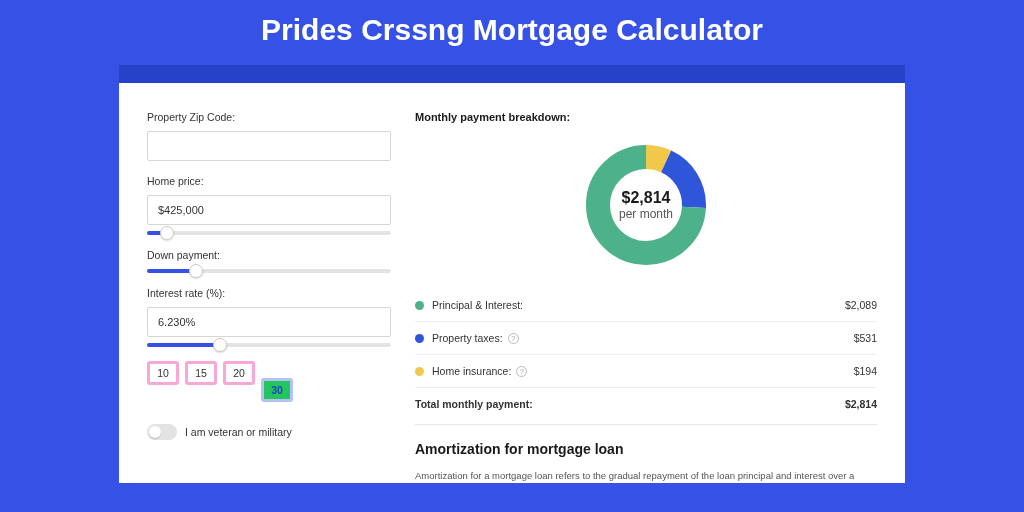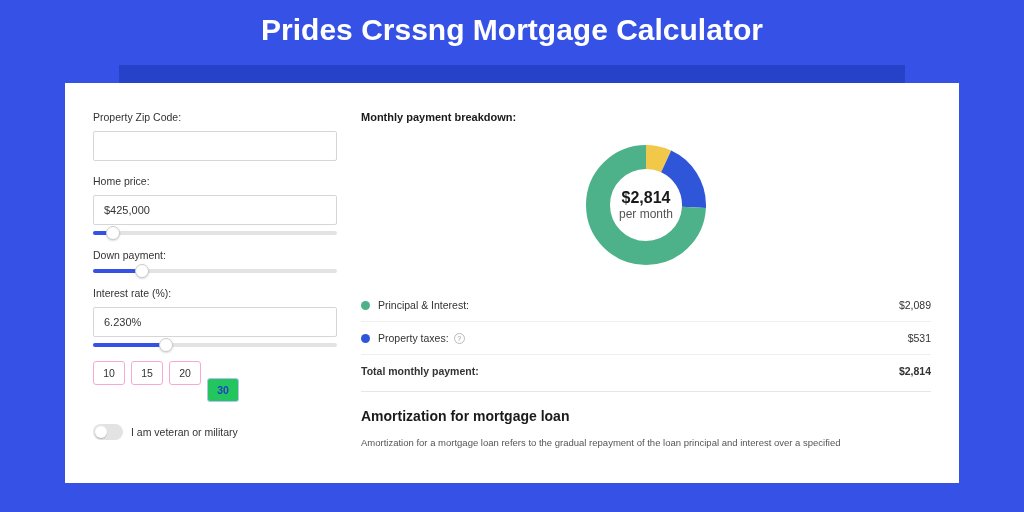--- a/index.html
+++ b/index.html
@@ -18,21 +18,21 @@
     text-align: center;
     padding: 13px 0 18px 0;
   }
   .shadow-bar {
     width: 786px;
     height: 18px;
     background: #2542C8;
     margin: 0 auto;
   }
   .card {
-    width: 894px;
+    width: 786px;
     background: #fff;
     margin: 0 auto;
     display: flex;
     padding: 28px 28px 0 28px;
     gap: 24px;
     height: 400px;
     overflow: hidden;
   }
   .left-col { width: 244px; flex-shrink: 0; }
   .right-col { flex: 1; }
@@ -73,21 +73,21 @@
     border-radius: 50%;
     transform: translate(-50%, -50%);
     box-shadow: 0 1px 2px rgba(0,0,0,0.15);
   }
   .dp-row { display: flex; gap: 8px; }
   .dp-row .text-input:first-child { flex: 1.9; }
   .dp-row .text-input:last-child { flex: 1; }
   .period-row { display: flex; gap: 6px; }
   .period-btn {
     width: 32px; height: 24px;
-    border: 1px solid #f9a8d4;
+    border: 3px solid #f9a8d4;
     background: #fff;
     border-radius: 3px;
     font-size: 10.5px;
     color: #333;
     display: flex; align-items: center; justify-content: center;
     cursor: pointer;
   }
   .period-btn.active {
     background: #22c55e;
     border-color: #b6c2f4;
@@ -263,20 +263,28 @@
 
     <div class="legend-row bordered">
       <div class="legend-dot" style="background:#2F56D9"></div>
       <div class="legend-label">
         <span>Property taxes:</span>
         <span class="info-ic">?</span>
       </div>
       <div class="legend-val">$531</div>
     </div>
 
+    <div class="legend-row bordered">
+      <div class="legend-dot" style="background:#F2C84B"></div>
+      <div class="legend-label">
+        <span>Home insurance:</span>
+        <span class="info-ic">?</span>
+      </div>
+      <div class="legend-val">$194</div>
+    </div>
 
     <div class="legend-row bordered total">
       <div class="legend-label">Total monthly payment:</div>
       <div class="legend-val">$2,814</div>
     </div>
 
     <div class="amort-card">
       <div class="amort-title">Amortization for mortgage loan</div>
       <div class="amort-body">Amortization for a mortgage loan refers to the gradual repayment of the loan principal and interest over a specified</div>
     </div>

